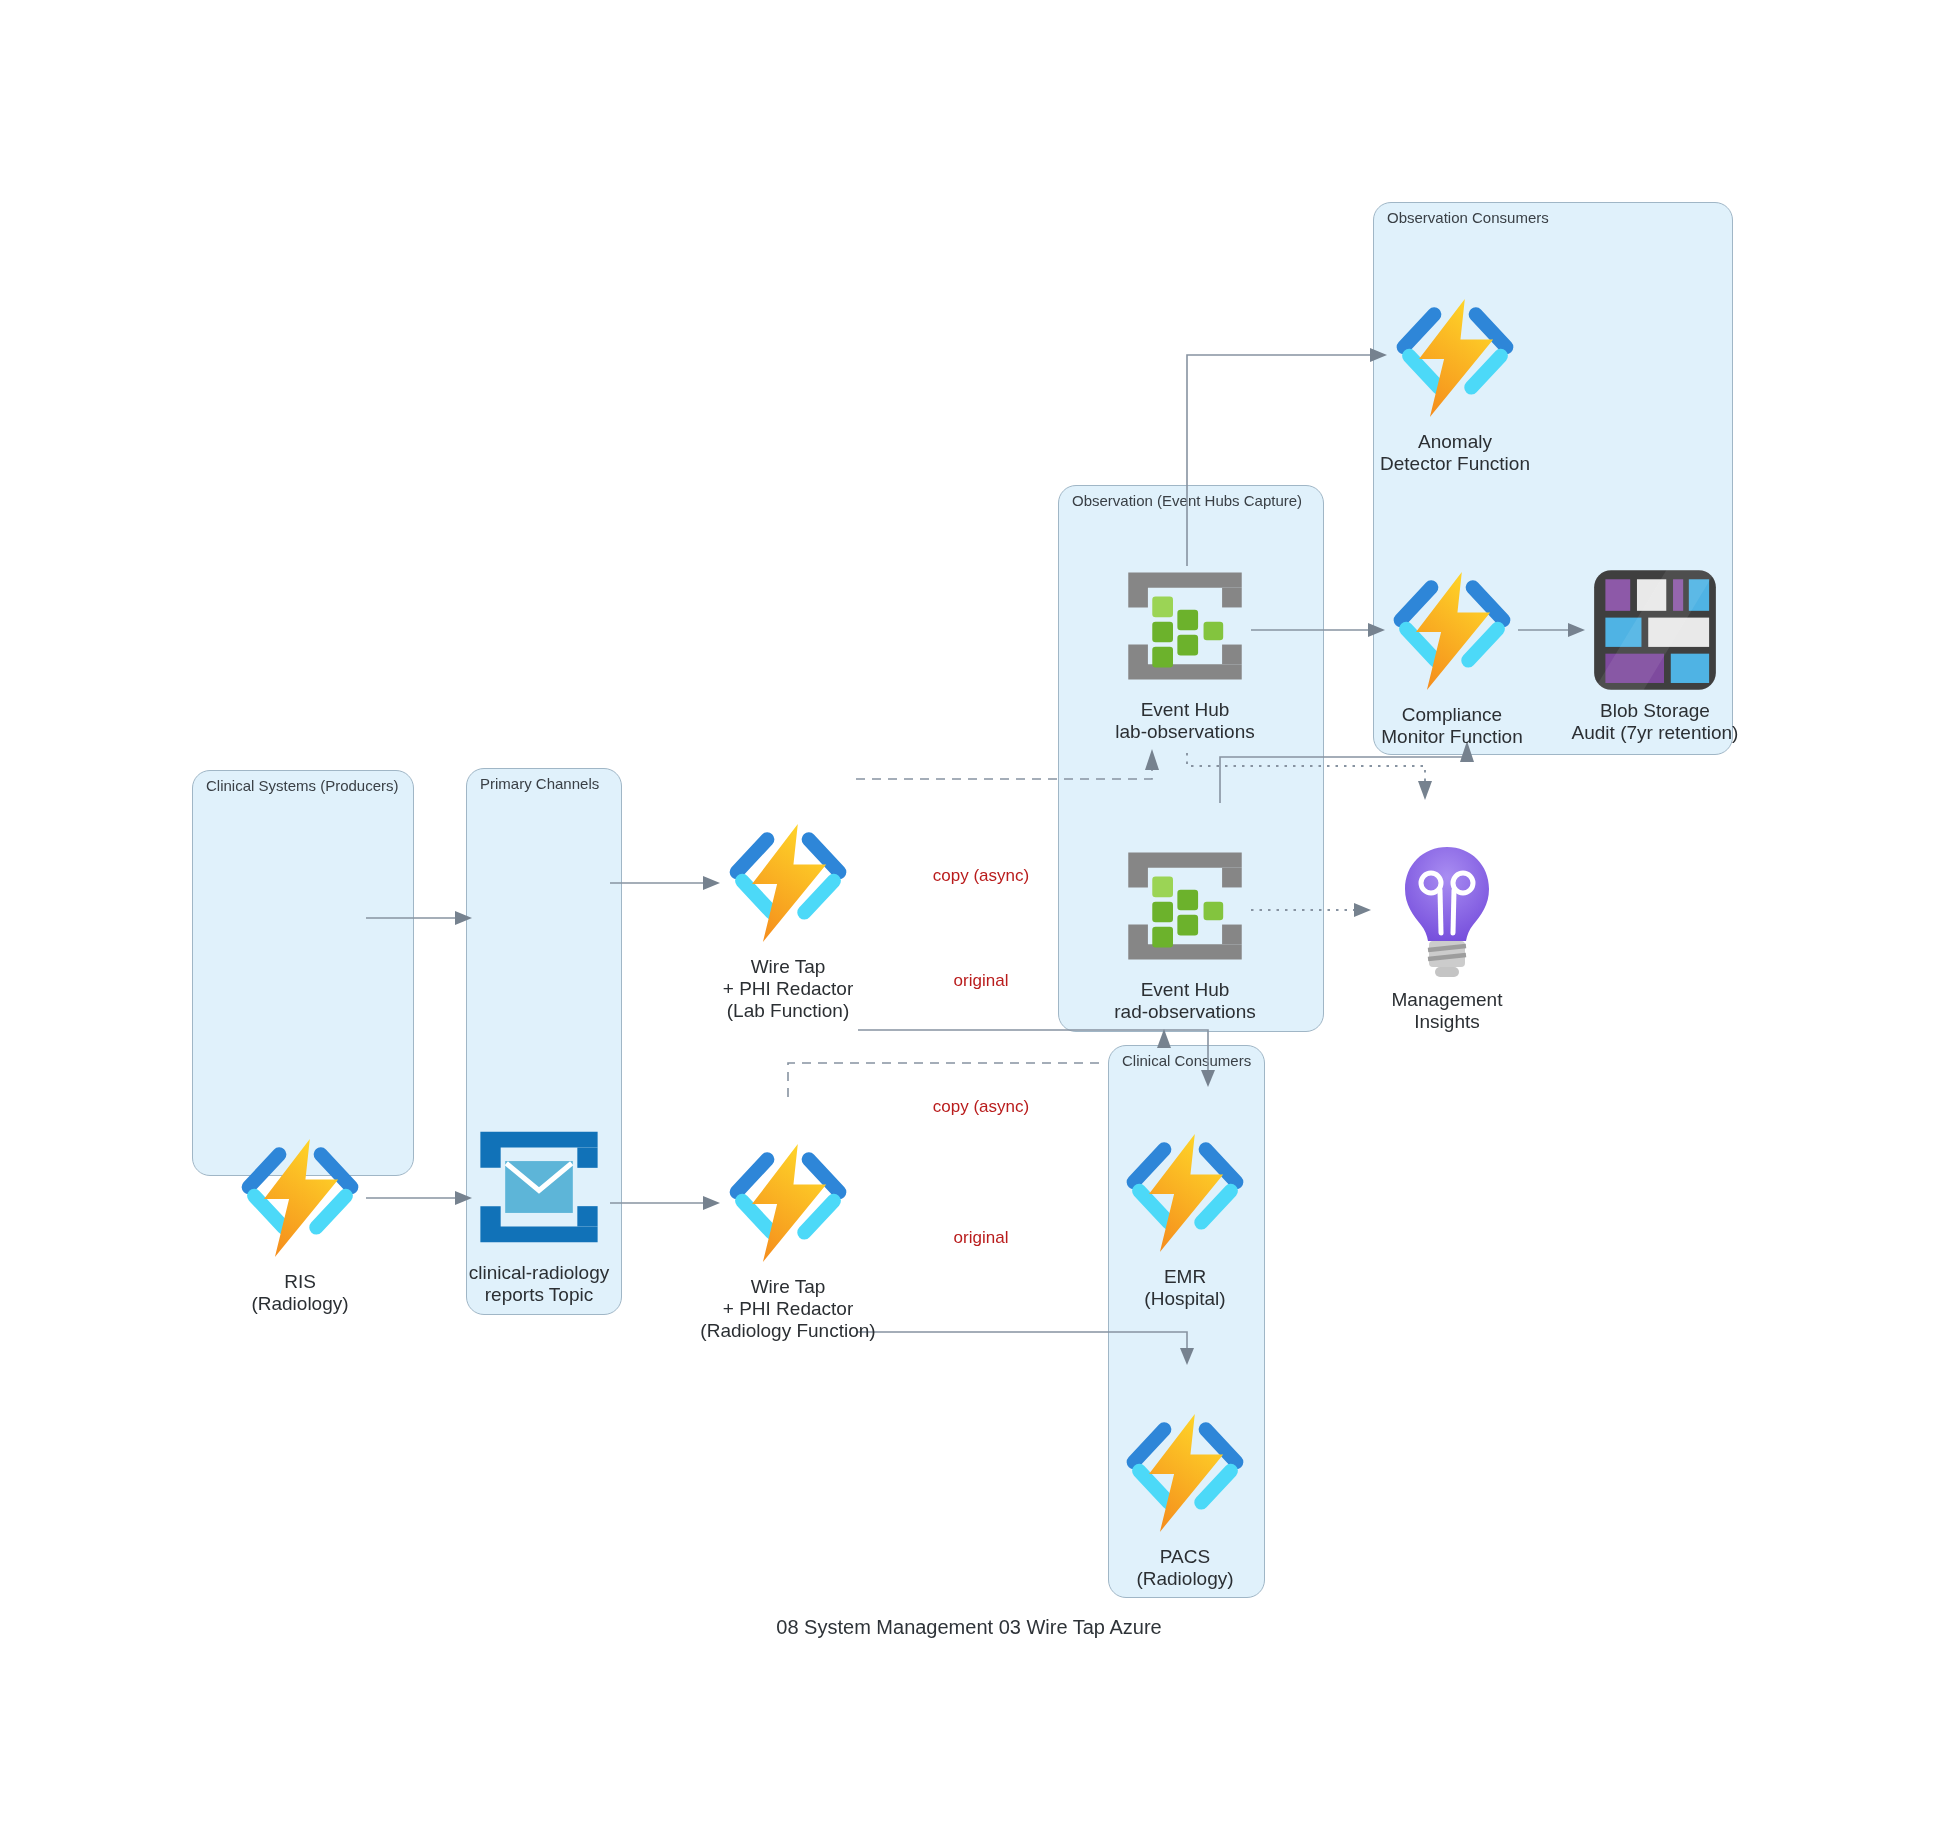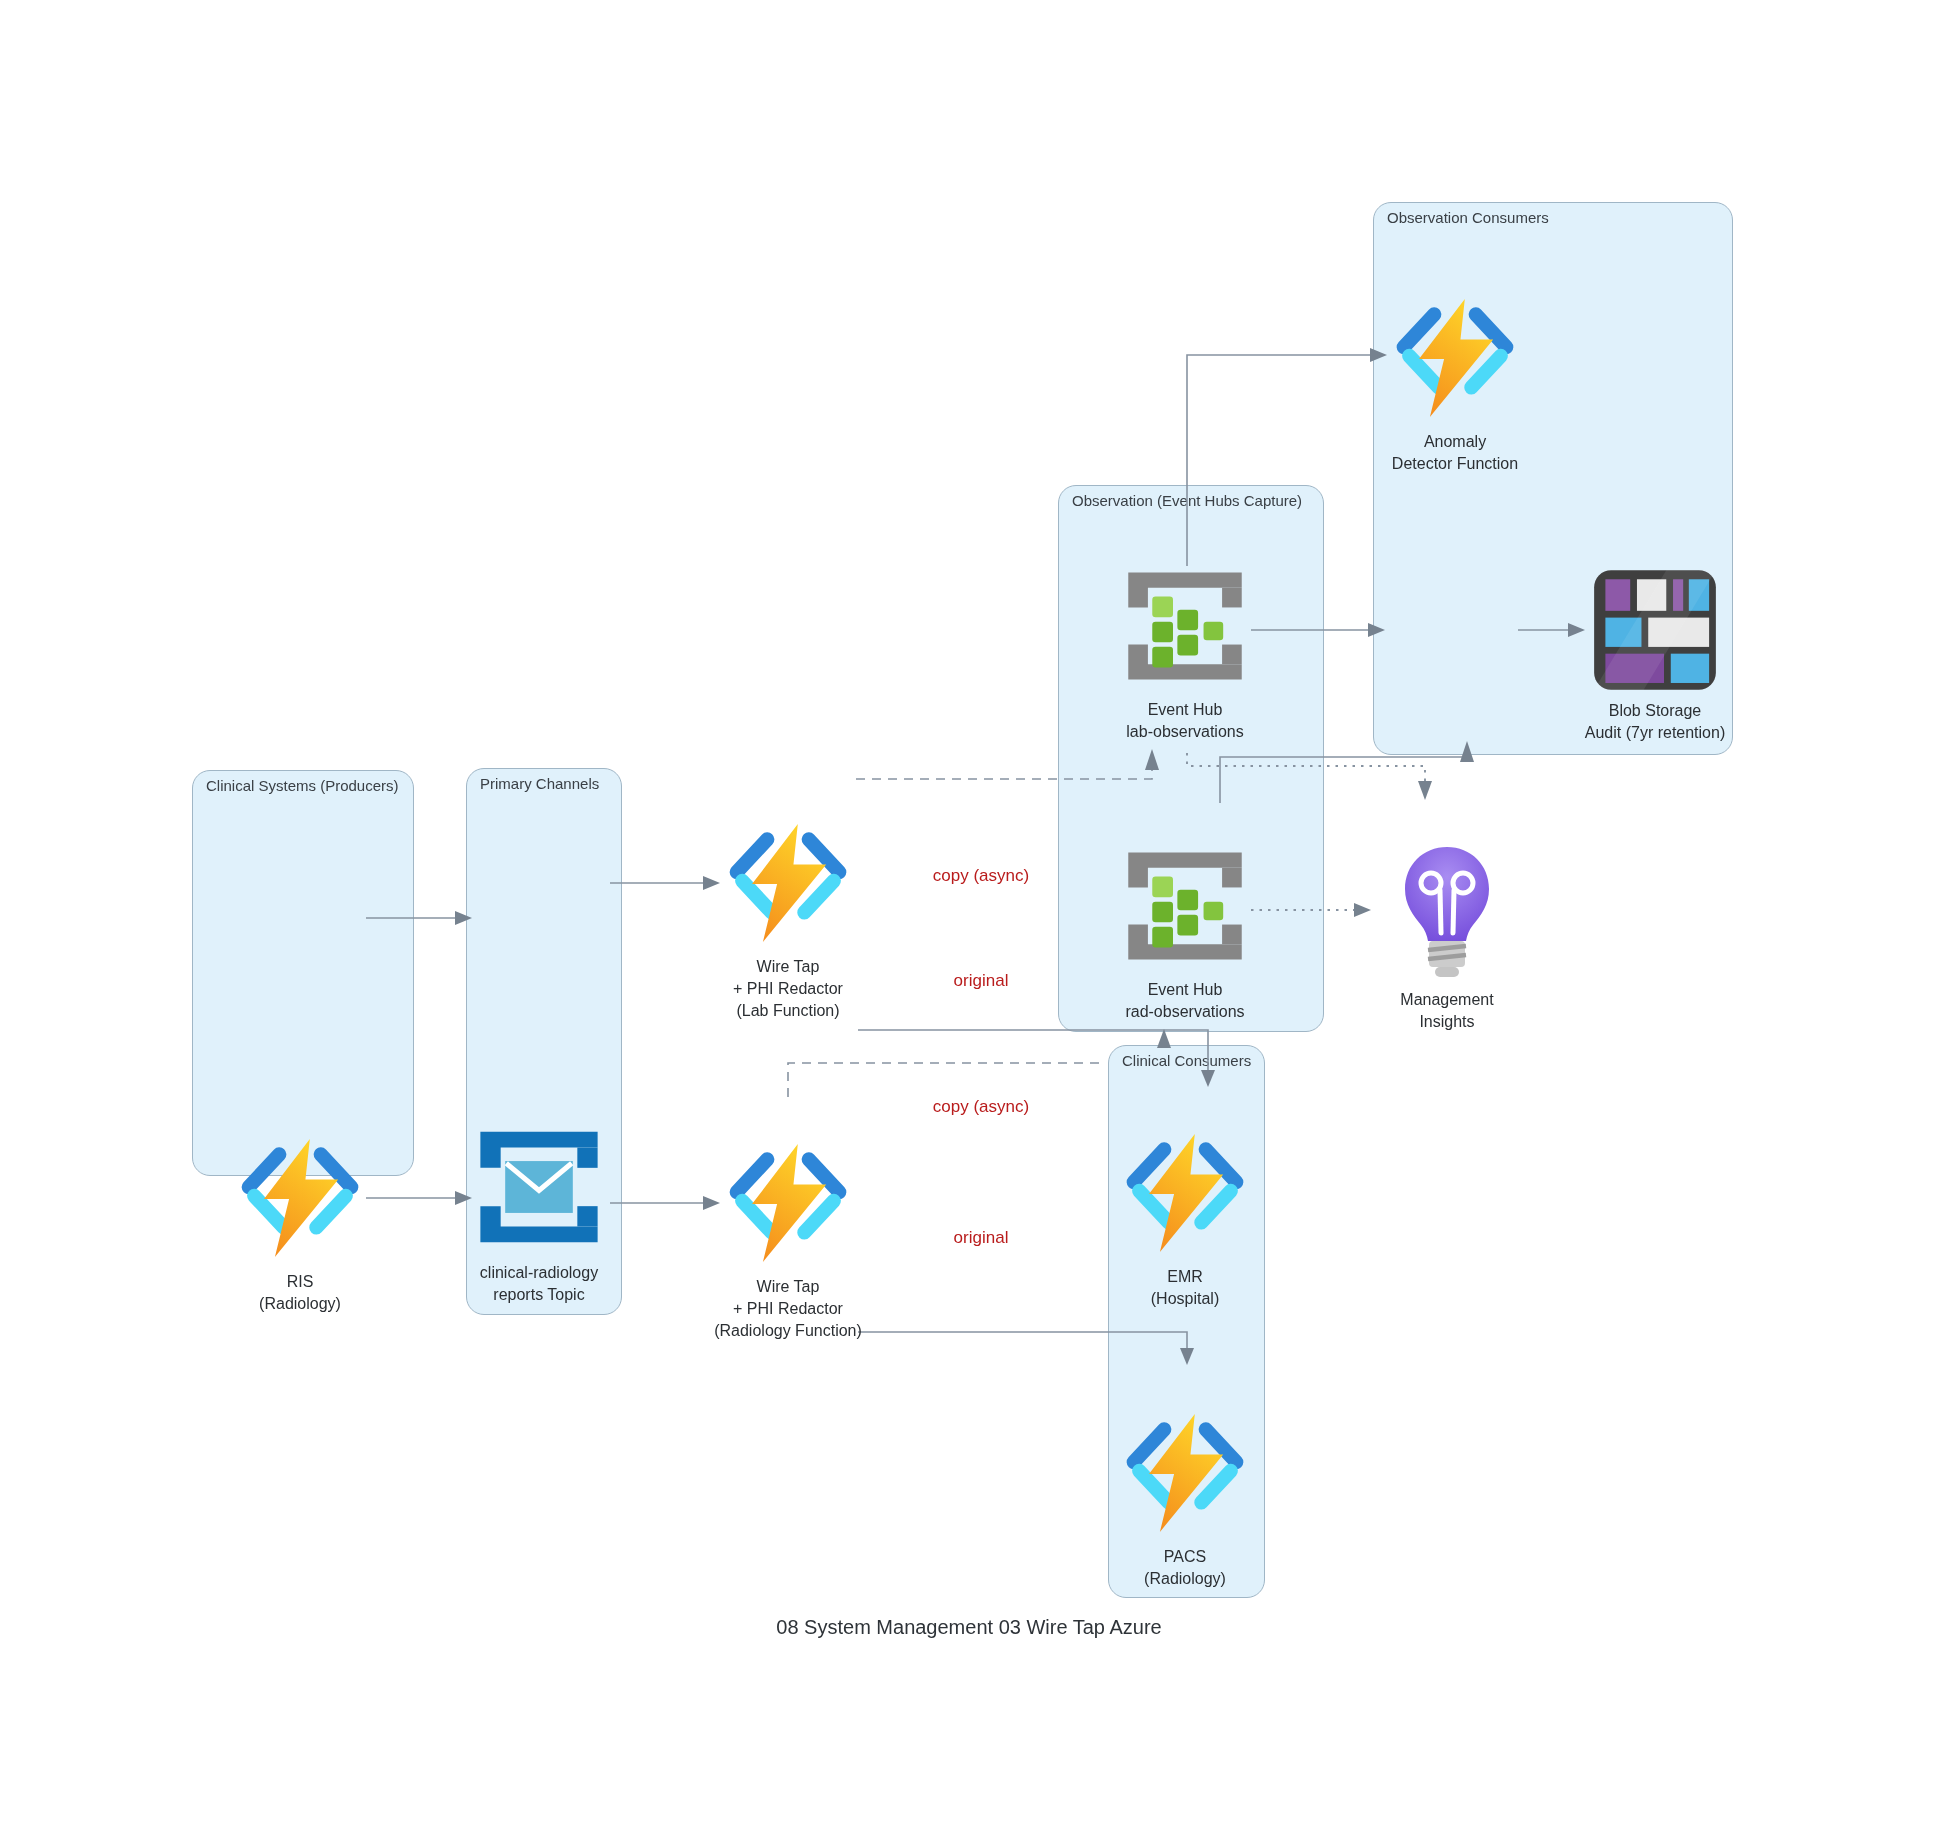--- a/index.html
+++ b/index.html
@@ -2,21 +2,21 @@
 <html><head>
 <meta charset="utf-8">
 <style>
   html,body{margin:0;padding:0;background:#ffffff;}
   .stage{position:relative;width:1937px;height:1838px;background:#ffffff;
          font-family:"Liberation Sans",sans-serif;overflow:hidden;}
   .grp{position:absolute;background:#e0f1fb;border:1.5px solid #a0b6c6;border-radius:18px;box-sizing:border-box;}
   .grp-label{position:absolute;left:13px;top:6px;font-size:15px;color:#3a4046;white-space:nowrap;}
   .node{position:absolute;text-align:center;}
   .node .icn{display:block;margin:0 auto;}
-  .nlabel{margin-top:13px;font-size:16px;line-height:22px;color:#2b2f33;}
+  .nlabel{margin-top:13px;font-size:19px;line-height:22px;color:#2b2f33;}
   .nlabel span{display:block;white-space:nowrap;}
   .elabel{position:absolute;transform:translate(-50%,-50%);font-size:17px;color:#b91c1c;white-space:nowrap;}
   .diagram-title{position:absolute;transform:translateX(-50%);font-size:20px;color:#2e3338;white-space:nowrap;}
   svg.wires{position:absolute;left:0;top:0;pointer-events:none;}
   .wires path{fill:none;stroke:#8793a1;stroke-width:1.6px;}
   .wires path.dash{stroke-dasharray:9 7;}
   .wires path.dot{stroke-dasharray:2.5 6;stroke-width:1.9px;}
   .wires polygon{fill:#76828f;stroke:none;}
 </style>
 </head>
@@ -206,20 +206,29 @@
   <div class="node" style="left:1335px;top:298px;width:240px;">
     <svg class="icn" width="132" height="120">
         <use href="#ic-func"></use>
       </svg>
     <div class="nlabel">
       <span>Anomaly</span>
         <span>Detector Function</span>
     </div>
   </div>
 
+  <div class="node" style="left:1332px;top:571px;width:240px;">
+    <svg class="icn" width="132" height="120">
+        <use href="#ic-func"></use>
+      </svg>
+    <div class="nlabel">
+      <span>Compliance</span>
+        <span>Monitor Function</span>
+    </div>
+  </div>
 
   <div class="node" style="left:1535px;top:568px;width:240px;">
     <svg class="icn" width="136" height="124">
         <use href="#ic-blob"></use>
       </svg>
     <div class="nlabel" style="margin-top:8px;">
       <span>Blob Storage</span>
         <span>Audit (7yr retention)</span>
     </div>
   </div>

